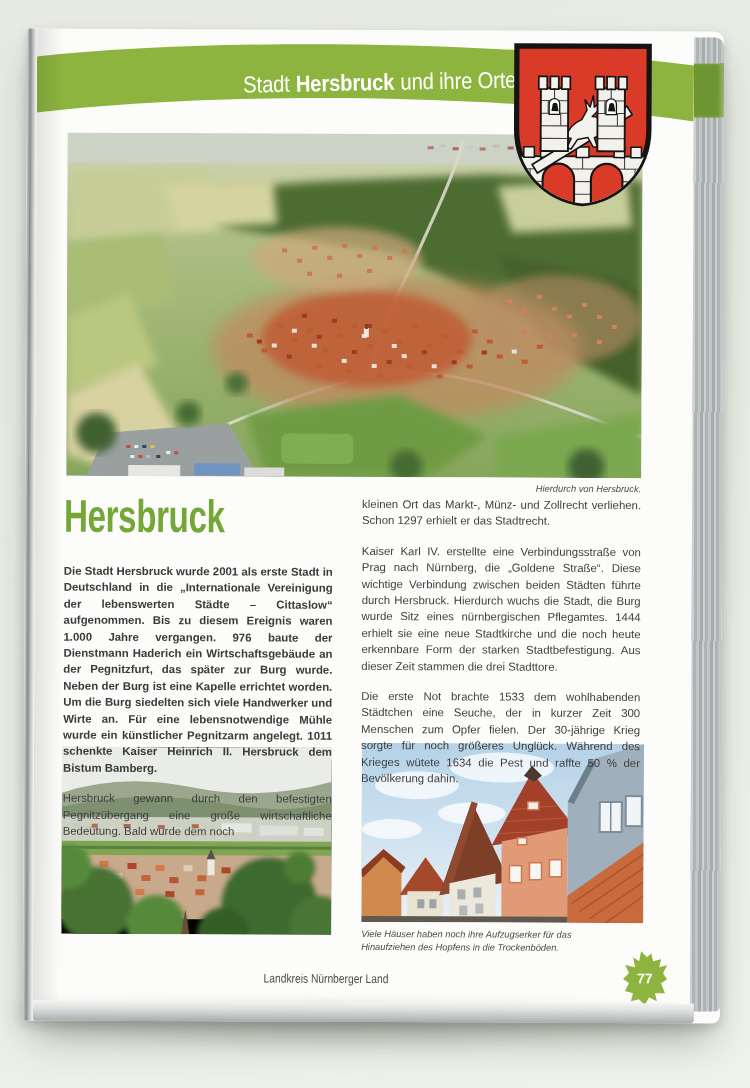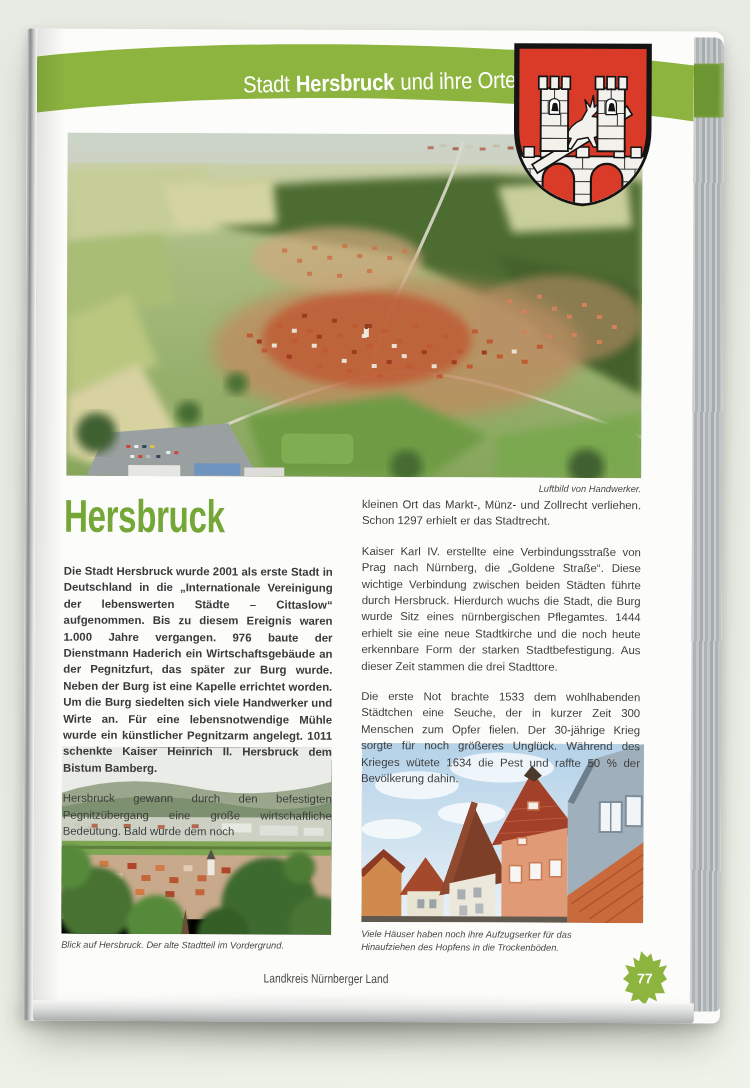--- a/index.html
+++ b/index.html
@@ -319,21 +319,21 @@
         <rect x="128" y="330" width="46" height="12" fill="#6f94c0"></rect>
         <rect x="178" y="334" width="40" height="9" fill="#dddcd8"></rect>
 
         <circle cx="30" cy="300" r="20" fill="#3f6030" filter="url(#soft)"></circle>
         <circle cx="122" cy="280" r="12" fill="#456b33" filter="url(#soft)"></circle>
         <circle cx="340" cy="332" r="16" fill="#456b33" filter="url(#soft)"></circle>
         <circle cx="520" cy="332" r="18" fill="#3f6030" filter="url(#soft)"></circle>
         <circle cx="170" cy="250" r="11" fill="#4a7035" filter="url(#soft)"></circle>
       </svg>
     </figure>
-    <div class="caption caption-aerial">Luftbild von Handwerker.</div>
+    <div class="caption caption-aerial">Hierdurch von Hersbruck.</div>
 
     <h1 class="title">Hersbruck</h1>
     <div class="col col-left">
       <p class="lead">Die Stadt Hersbruck wurde 2001 als erste Stadt in Deutschland in die „Internationale Vereinigung der lebenswerten Städte – Cittaslow“ aufgenommen. Bis zu diesem Ereignis waren 1.000 Jahre vergangen. 976 baute der Dienstmann Haderich ein Wirtschaftsgebäude an der Pegnitzfurt, das später zur Burg wurde. Neben der Burg ist eine Kapelle errichtet worden. Um die Burg siedelten sich viele Handwerker und Wirte an. Für eine lebensnotwendige Mühle wurde ein künstlicher Pegnitzarm angelegt. 1011 schenkte Kaiser Heinrich II. Hersbruck dem Bistum Bamberg.</p>
       <p>Hersbruck gewann durch den befestigten Pegnitzübergang eine große wirtschaftliche Bedeutung. Bald wurde dem noch</p>
     </div>
     <div class="col col-right">
       <p>kleinen Ort das Markt-, Münz- und Zollrecht verliehen. Schon 1297 erhielt er das Stadtrecht.</p>
       <p>Kaiser Karl IV. erstellte eine Verbindungsstraße von Prag nach Nürnberg, die „Goldene Straße“. Diese wichtige Verbindung zwischen beiden Städten führte durch Hersbruck. Hierdurch wuchs die Stadt, die Burg wurde Sitz eines nürnbergischen Pflegamtes. 1444 erhielt sie eine neue Stadtkirche und die noch heute erkennbare Form der starken Stadtbefestigung. Aus dieser Zeit stammen die drei Stadttore.</p>
       <p>Die erste Not brachte 1533 dem wohlhabenden Städtchen eine Seuche, der in kurzer Zeit 300 Menschen zum Opfer fielen. Der 30-jährige Krieg sorgte für noch größeres Unglück. Während des Krieges wütete 1634 die Pest und raffte 50 % der Bevölkerung dahin.</p>
@@ -401,21 +401,20 @@
           <circle cx="8" cy="120" r="22" fill="#558a3a"></circle>
           <circle cx="95" cy="178" r="30" fill="#568a3a"></circle>
           <circle cx="208" cy="158" r="48" fill="#3e6a2e"></circle>
           <circle cx="162" cy="186" r="26" fill="#345d28"></circle>
           <circle cx="258" cy="178" r="30" fill="#487434"></circle>
           <circle cx="238" cy="120" r="16" fill="#4e7c36"></circle>
         </g>
         <path d="M120,187 L124,162 L128,187" fill="#6b4f35"></path>
       </svg>
     </figure>
-    <div class="caption caption-hill">Blick auf Hersbruck. Der alte Stadtteil im Vordergrund.</div>
 
     <figure class="photo photo-houses" style="margin:0;">
       <svg viewBox="0 0 282 179" width="282" height="179" preserveAspectRatio="none">
         <defs>
           <linearGradient id="sky" x1="0" y1="0" x2="0" y2="1">
             <stop offset="0" stop-color="#b4d2e8"></stop>
               <stop offset="1" stop-color="#e9f1f7"></stop>
           </linearGradient>
         </defs>
         <rect width="282" height="179" fill="url(#sky)"></rect>

